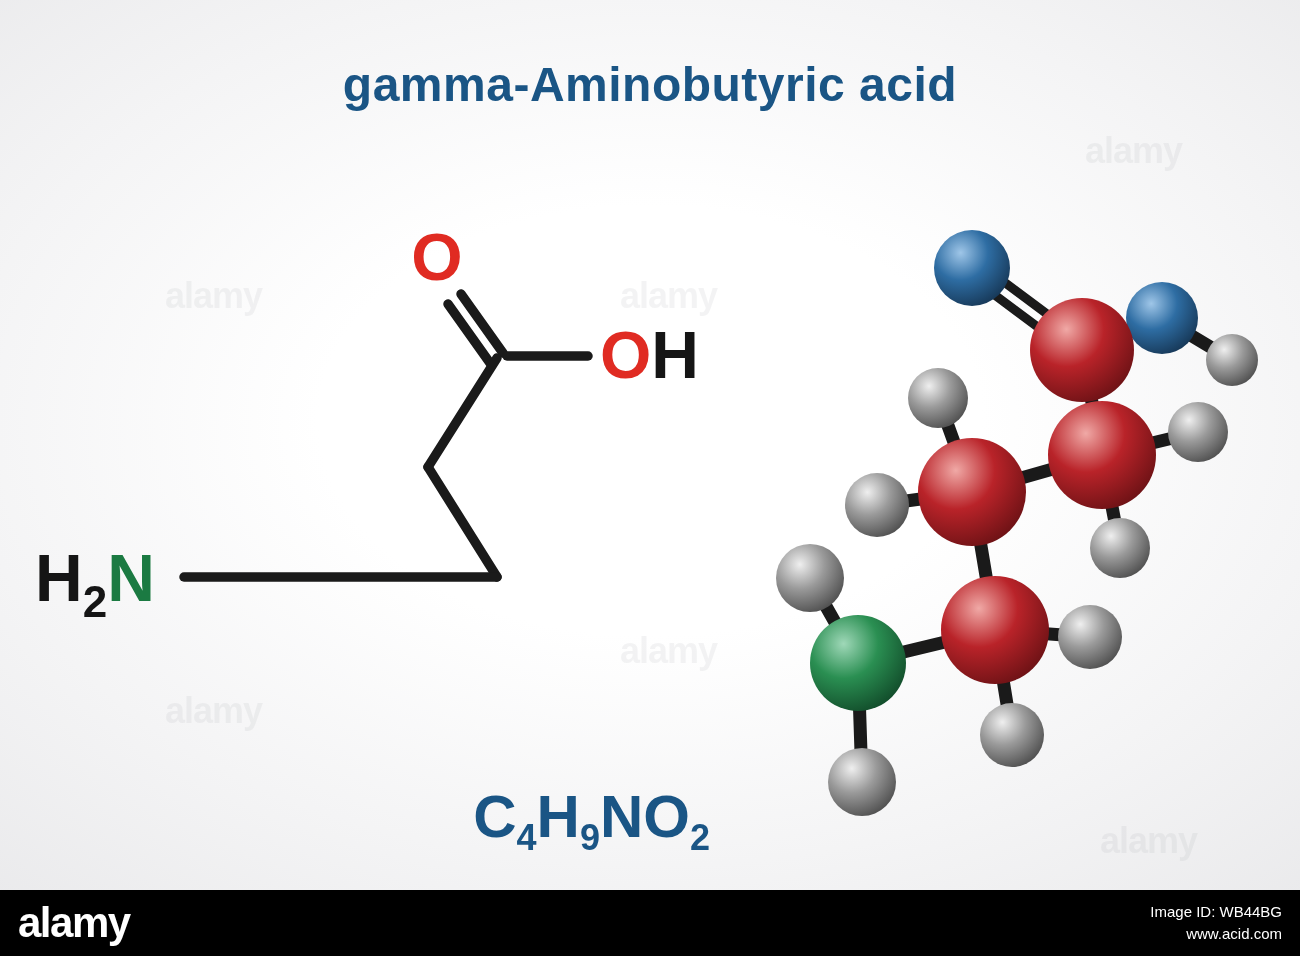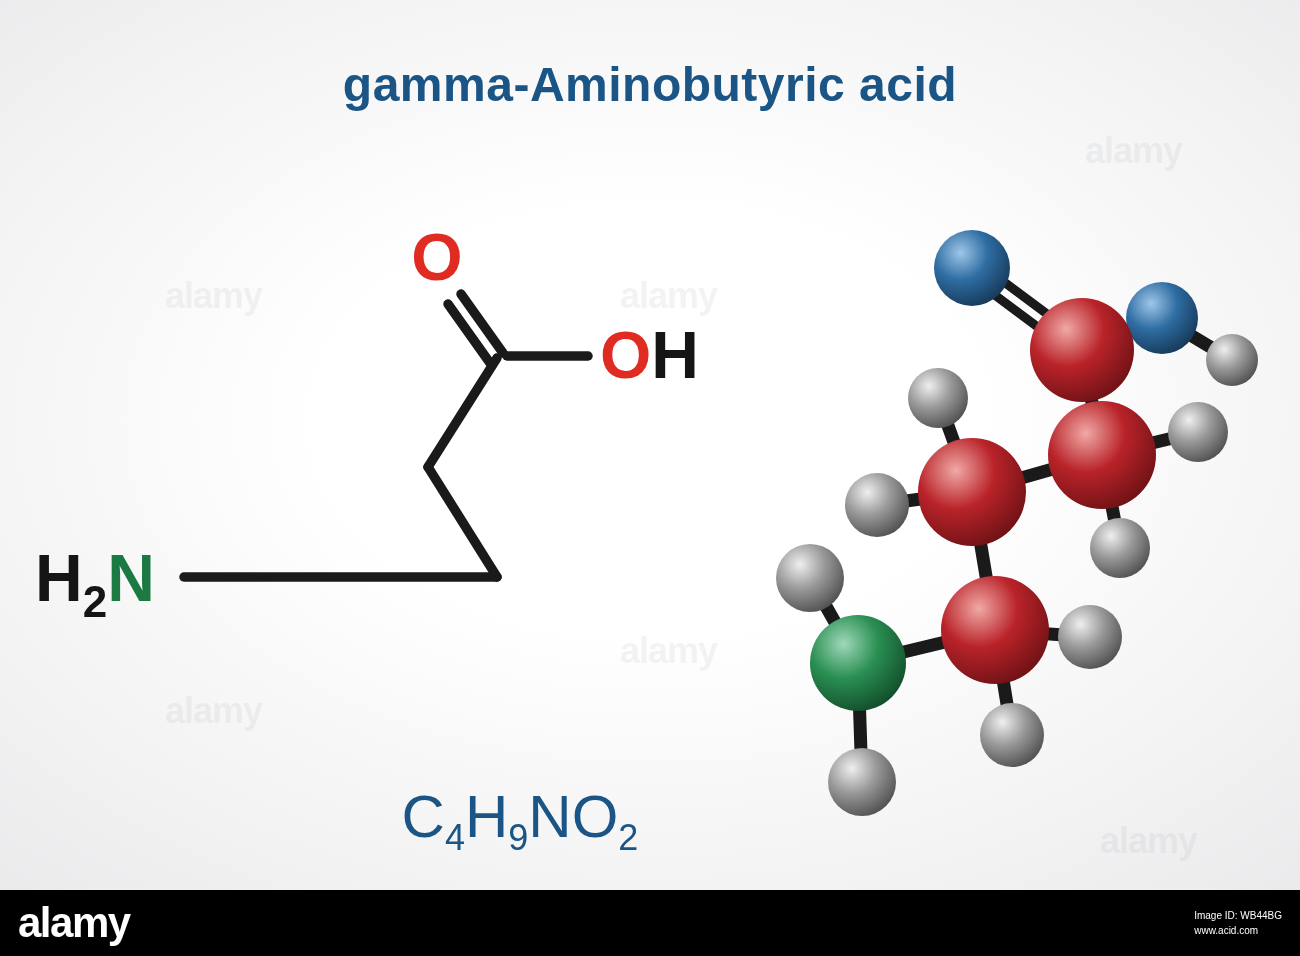--- a/index.html
+++ b/index.html
@@ -33,23 +33,23 @@
   .atom-label { font-size: 66px; font-weight: bold; font-family: "Liberation Sans", sans-serif; }
   .red { fill: var(--red); }
   .green { fill: var(--green); }
   .black { fill: #151515; }
   .sub-t { font-size: 44px; }
   .model { position: absolute; left: 750px; top: 200px; width: 540px; height: 640px; }
   .formula {
     position: absolute;
     left: 330px; top: 782px;
     width: 380px;
-    text-align: center;
+    text-align: right;
     font-size: 60px;
-    font-weight: normal;
+    font-weight: bold;
     color: var(--blue);
   }
   .formula sub { font-size: 0.6em; }
   .wm {
     position: absolute;
     font-size: 36px;
     font-weight: bold;
     color: #80858c;
     opacity: 0.09;
     letter-spacing: -1px;
@@ -65,21 +65,22 @@
     padding: 0 18px;
   }
   .footer-logo {
     color: #fff;
     font-size: 42px;
     font-weight: bold;
     letter-spacing: -1.5px;
   }
   .footer-right {
     color: #fff;
-    font-size: 10px;
+    font-size: 15px;
+    text-align: right;
     line-height: 1.5;
   }
 </style>
 </head>
 <body>
 
 <div class="canvas">
 
   <span class="wm" style="left:165px; top:275px;">alamy</span>
   <span class="wm" style="left:620px; top:275px;">alamy</span>

